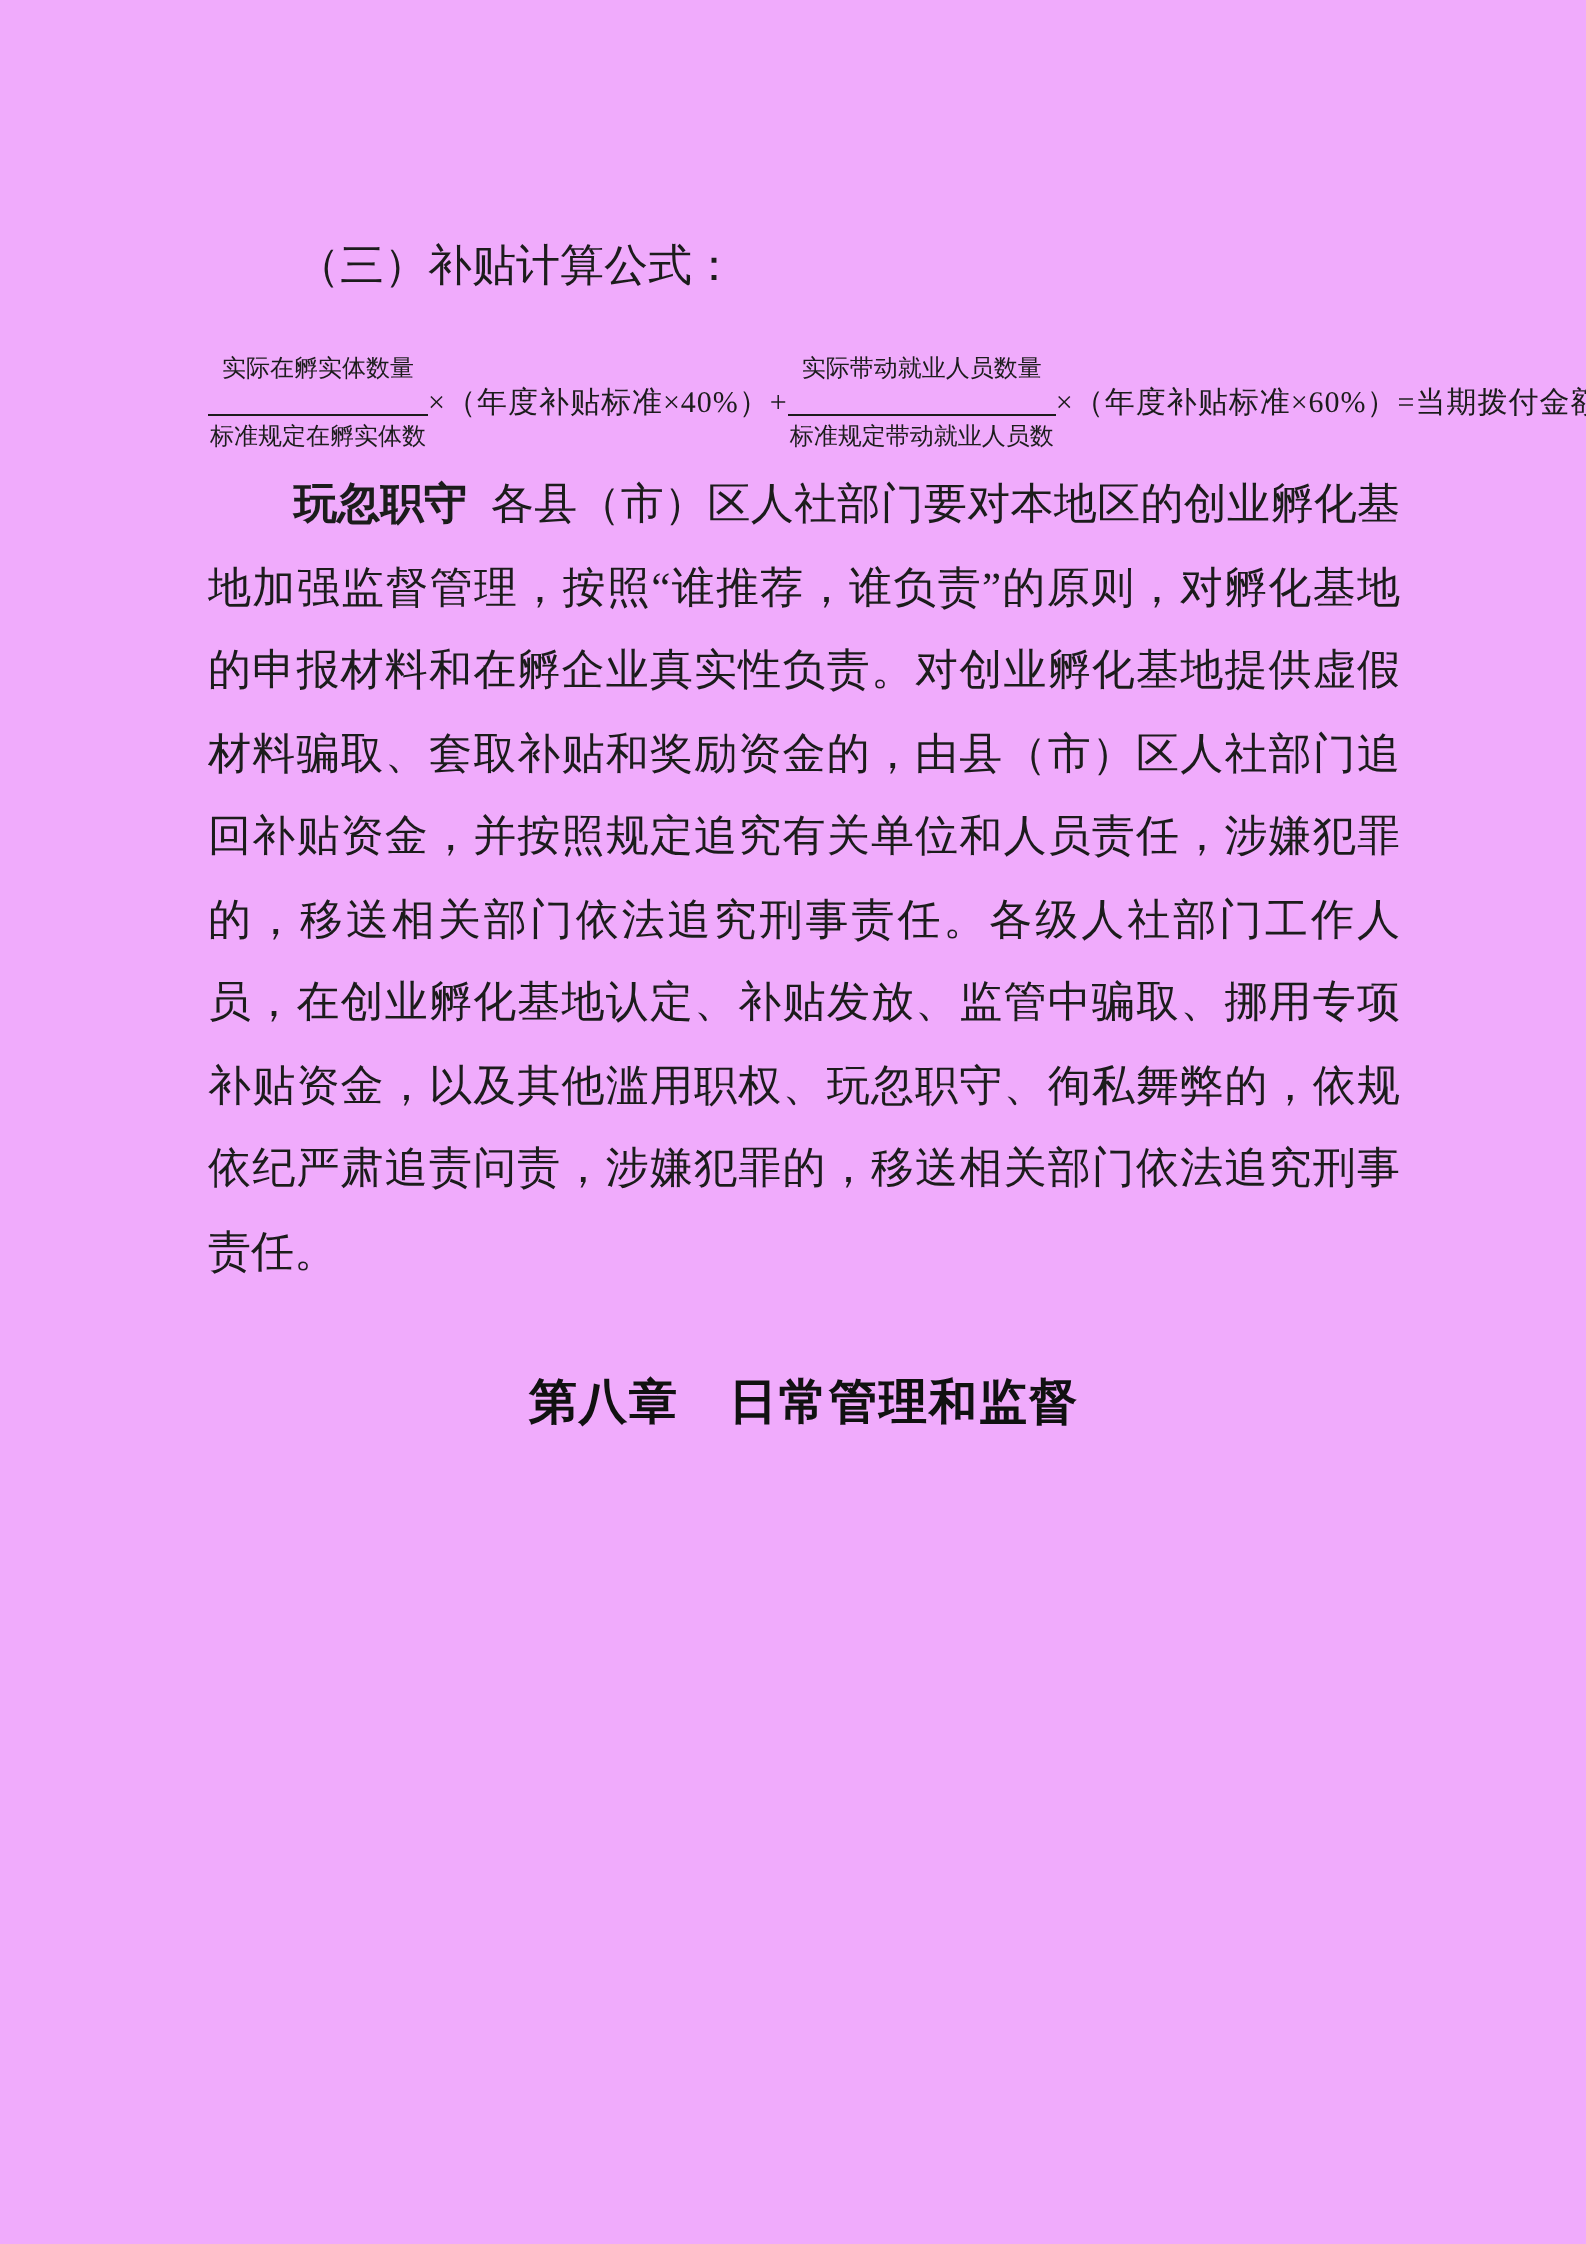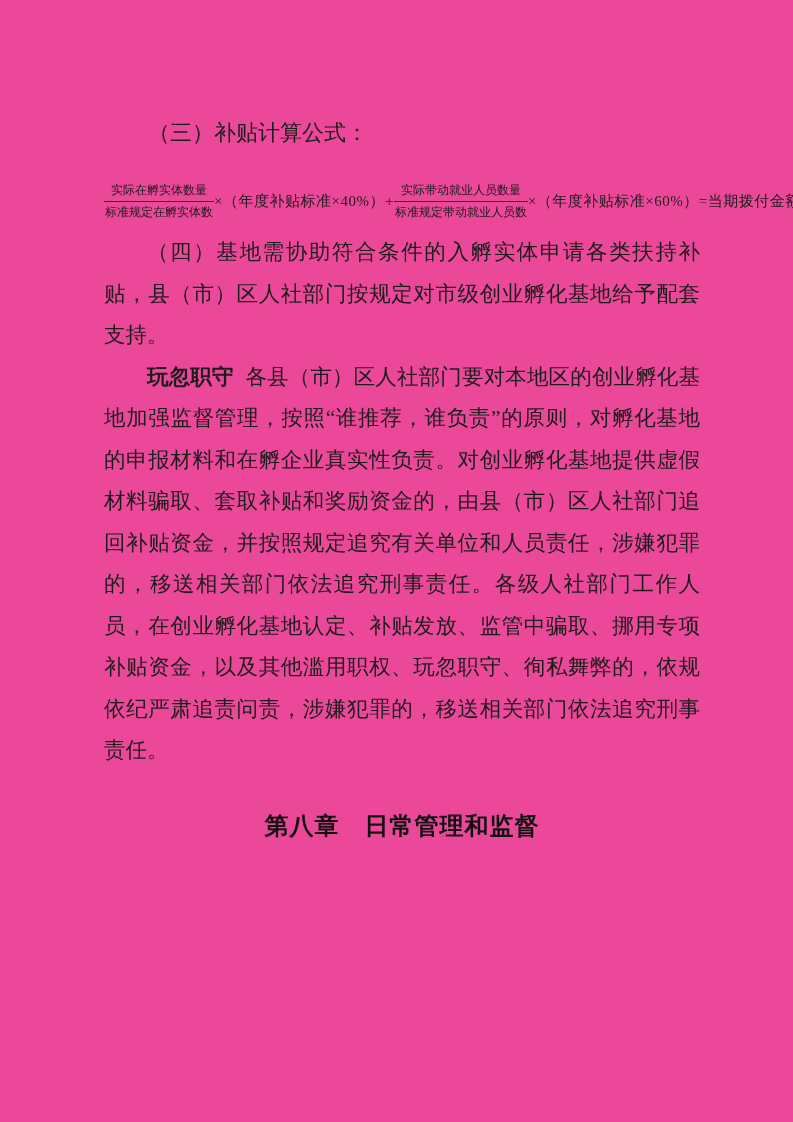--- a/index.html
+++ b/index.html
@@ -1,20 +1,20 @@
 <!DOCTYPE html>
 <html><head>
 <meta charset="utf-8">
 <style>
   html, body { margin: 0; padding: 0; background: #ffffff; }
   .page {
     position: relative;
     width: 793px;
     height: 1122px;
-    background: #ec4899;
+    background: #f0abfc;
     font-family: "Liberation Serif", "DejaVu Serif", serif;
     color: #1c1c1c;
     overflow: hidden;
     margin: 0 auto;
   }
   .content { padding: 118px 93px 0 104px; }
 
   .section-heading {
     margin: 0;
     font-size: 22px;
@@ -33,21 +33,21 @@
     white-space: nowrap;
     color: #1c1c1c;
   }
   .frac {
     display: inline-flex;
     flex-direction: column;
     text-align: center;
     font-size: 12px;
     line-height: 1.55;
   }
-  .frac .num { border-bottom: 1.5px solid #1c1c1c; padding: 0 3px 1px; }
+  .frac .num { border-bottom: 1.5px solid #1c1c1c; padding: 0 3px 13px; }
   .frac .den { padding: 1px 1px 0; }
   .op { letter-spacing: 0.5px; }
 
   .body {
     margin: 0;
     font-size: 21.5px;
     line-height: 41.5px;
     text-align: justify;
     text-indent: 2em;
   }
@@ -90,20 +90,19 @@
       </span>
       <span class="op">×（年度补贴标准×40%）+</span>
       <span class="frac">
         <span class="num">实际带动就业人员数量</span>
         <span class="den">标准规定带动就业人员数</span>
       </span>
       <span class="op">×（年度补贴标准×60%）=当期拨付金额</span>
     </div>
 
 
-    <p class="body">（四）基地需协助符合条件的入孵实体申请各类扶持补贴，县（市）区人社部门按规定对市级创业孵化基地给予配套支持。</p>
 
     <p class="body"><b class="article-label">玩忽职守</b><span>各县（市）区人社部门要对本地区的创业孵化基地加强监督管理，按照“谁推荐，谁负责”的原则，对孵化基地的申报材料和在孵企业真实性负责。对创业孵化基地提供虚假材料骗取、套取补贴和奖励资金的，由县（市）区人社部门追回补贴资金，并按照规定追究有关单位和人员责任，涉嫌犯罪的，移送相关部门依法追究刑事责任。各级人社部门工作人员，在创业孵化基地认定、补贴发放、监管中骗取、挪用专项补贴资金，以及其他滥用职权、玩忽职守、徇私舞弊的，依规依纪严肃追责问责，涉嫌犯罪的，移送相关部门依法追究刑事责任。</span></p>
 
     <h2 class="chapter">第八章　日常管理和监督</h2>
   </div>
 
 </div>
 
 </body></html>

